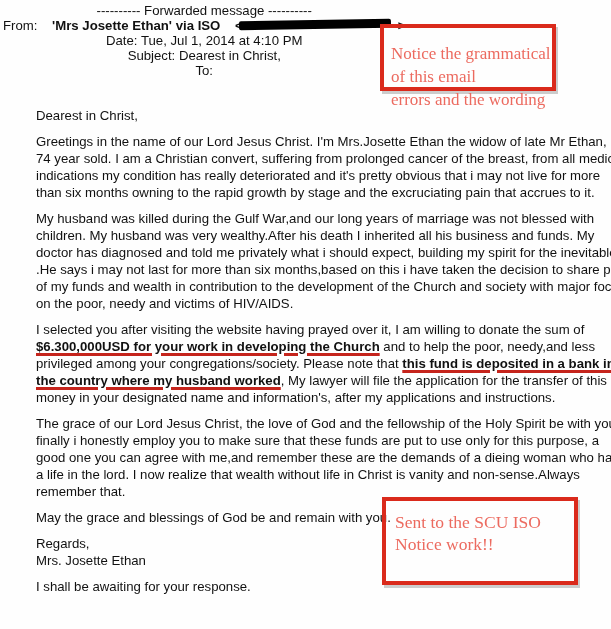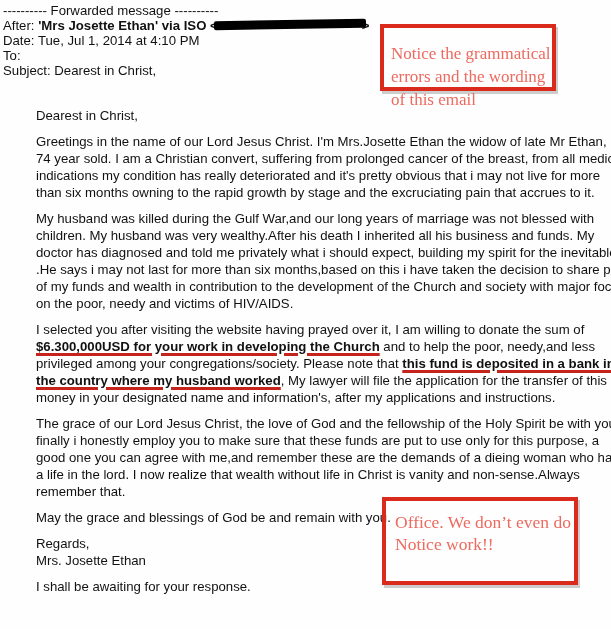--- a/index.html
+++ b/index.html
@@ -13,22 +13,23 @@
     font-family: "Liberation Sans", "DejaVu Sans", sans-serif;
     color: #111111;
   }
   
   .fwd-header {
     position: absolute;
     left: 3px; top: 3px;
     font-size: 13.2px;
     line-height: 15px;
     white-space: nowrap;
+    text-align: center;
   }
-  .fwd-header .bold { font-weight: bold; }
+  .fwd-header .bold { font-weight: bold; margin-left: 11px; }
   .redaction {
     display: inline-block;
     width: 152px; height: 9px;
     background: #000000;
     border-radius: 2px;
     transform: rotate(-0.9deg);
     vertical-align: 1px;
     margin: 0 -4px;
   }
   
@@ -73,44 +74,44 @@
     line-height: 22px;
   }
 </style>
 </head>
 <body>
 
 <div id="screen">
 
   <div class="fwd-header">
     <div>---------- Forwarded message ----------</div>
-    <div><span>After: </span><span class="bold">'Mrs Josette Ethan' via ISO</span><span class="bold"> &lt;</span><span class="redaction"></span><span class="bold">&gt;</span></div>
+    <div><span>From: </span><span class="bold">'Mrs Josette Ethan' via ISO</span><span class="bold"> &lt;</span><span class="redaction"></span><span class="bold">&gt;</span></div>
     <div>Date: Tue, Jul 1, 2014 at 4:10 PM</div>
+    <div>Subject: Dearest in Christ,</div>
     <div>To:</div>
-    <div>Subject: Dearest in Christ,</div>
   </div>
 
   <div class="note-box" id="note-grammar">
     <div class="line">Notice the grammatical</div>
+    <div class="line">of this email</div>
     <div class="line">errors and the wording</div>
-    <div class="line">of this email</div>
   </div>
 
   <div class="email-body">
     <p>Dearest in Christ,</p>
     <p>Greetings in the name of our Lord Jesus Christ. I'm Mrs.Josette Ethan the widow of late Mr Ethan, I'm 74 year sold. I am a Christian convert, suffering from prolonged cancer of the breast, from all medical indications my condition has really deteriorated and it's pretty obvious that i may not live for more than six months owning to the rapid growth by stage and the excruciating pain that accrues to it.</p>
     <p>My husband was killed during the Gulf War,and our long years of marriage was not blessed with children. My husband was very wealthy.After his death I inherited all his business and funds. My doctor has diagnosed and told me privately what i should expect, building my spirit for the inevitable .He says i may not last for more than six months,based on this i have taken the decision to share part of my funds and wealth in contribution to the development of the Church and society with major focus on the poor, needy and victims of HIV/AIDS.</p>
     <p><span>I selected you after visiting the website having prayed over it, I am willing to donate the sum of </span><span class="u-red">$6.300,000USD for your work in developing the Church</span><span> and to help the poor, needy,and less privileged among your congregations/society. Please note that </span><span class="u-red">this fund is deposited in a bank in the country where my husband worked</span><span>, My lawyer will file the application for the transfer of this money in your designated name and information's, after my applications and instructions.</span></p>
     <p>The grace of our Lord Jesus Christ, the love of God and the fellowship of the Holy Spirit be with you. finally i honestly employ you to make sure that these funds are put to use only for this purpose, a good one you can agree with me,and remember these are the demands of a dieing woman who has a life in the lord. I now realize that wealth without life in Christ is vanity and non-sense.Always remember that.</p>
     <p>May the grace and blessings of God be and remain with you.</p>
     <p>
       <span>Regards,</span><br>
       <span>Mrs. Josette Ethan</span>
     </p>
     <p>I shall be awaiting for your response.</p>
   </div>
 
   <div class="note-box" id="note-scu">
-    <div class="line">Office. We don’t even do</div>
+    <div class="line">Sent to the SCU ISO</div>
     <div class="line">Notice work!!</div>
   </div>
 
 </div>
 
 </body></html>

